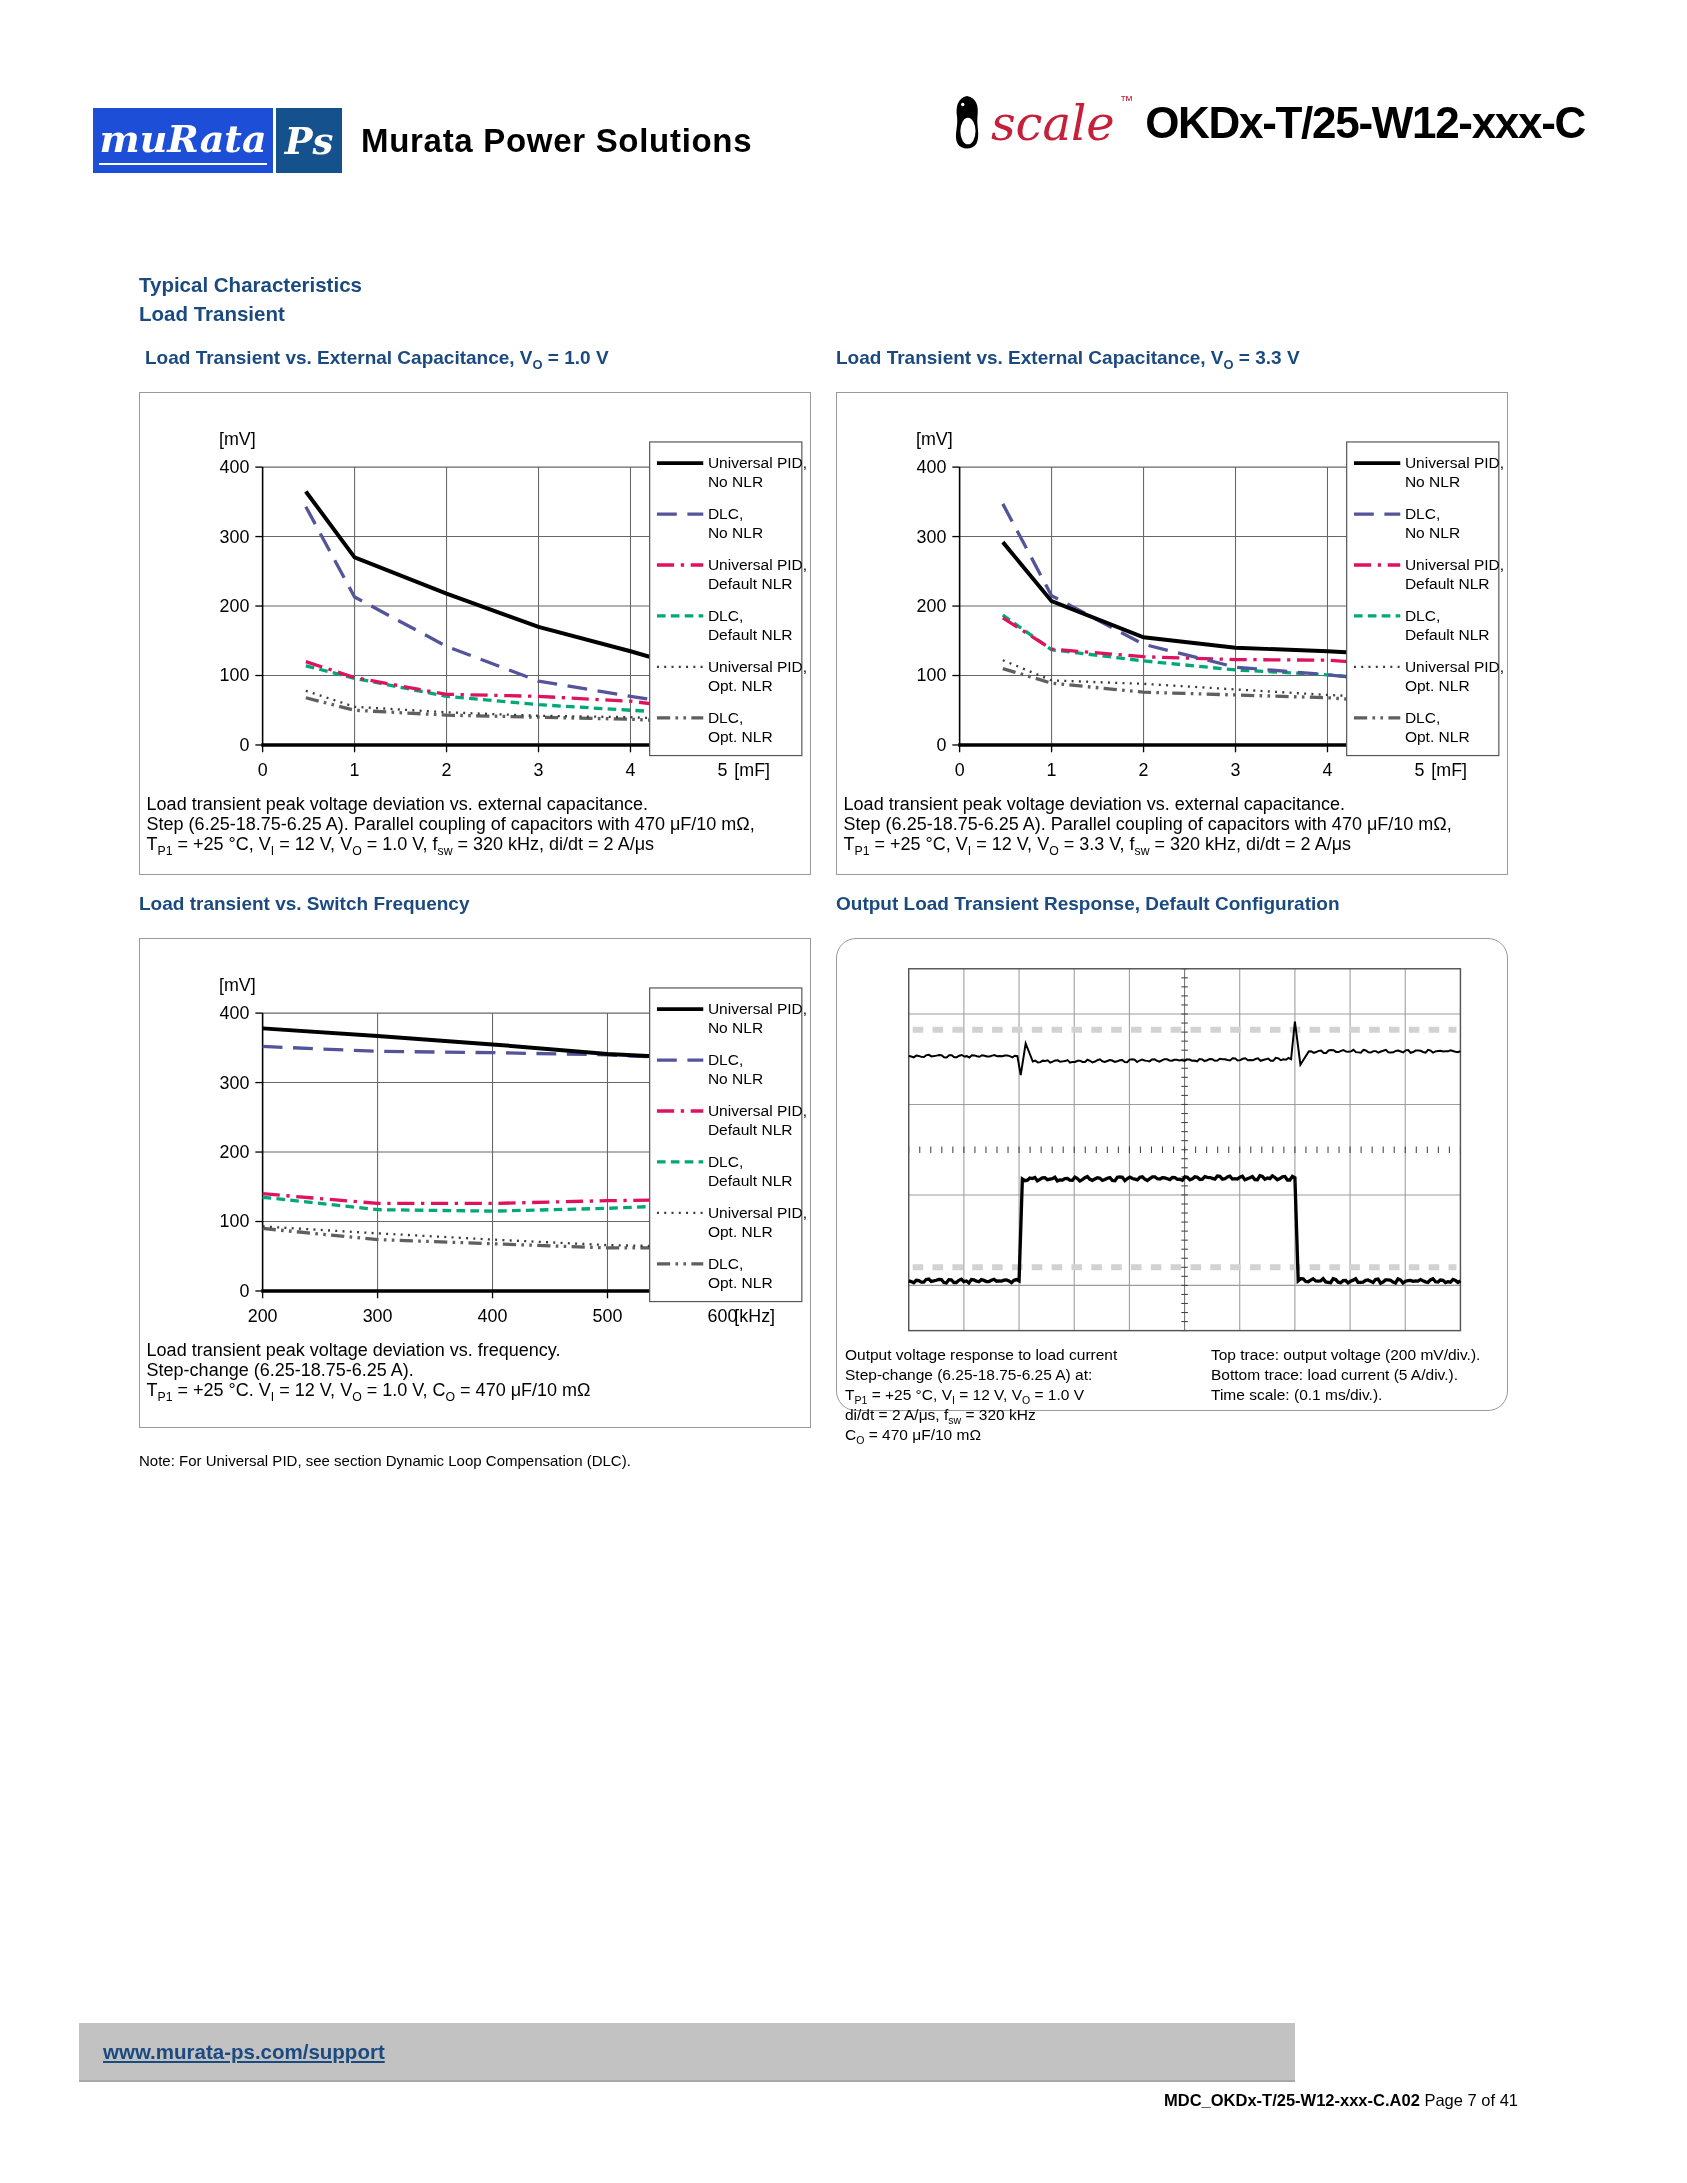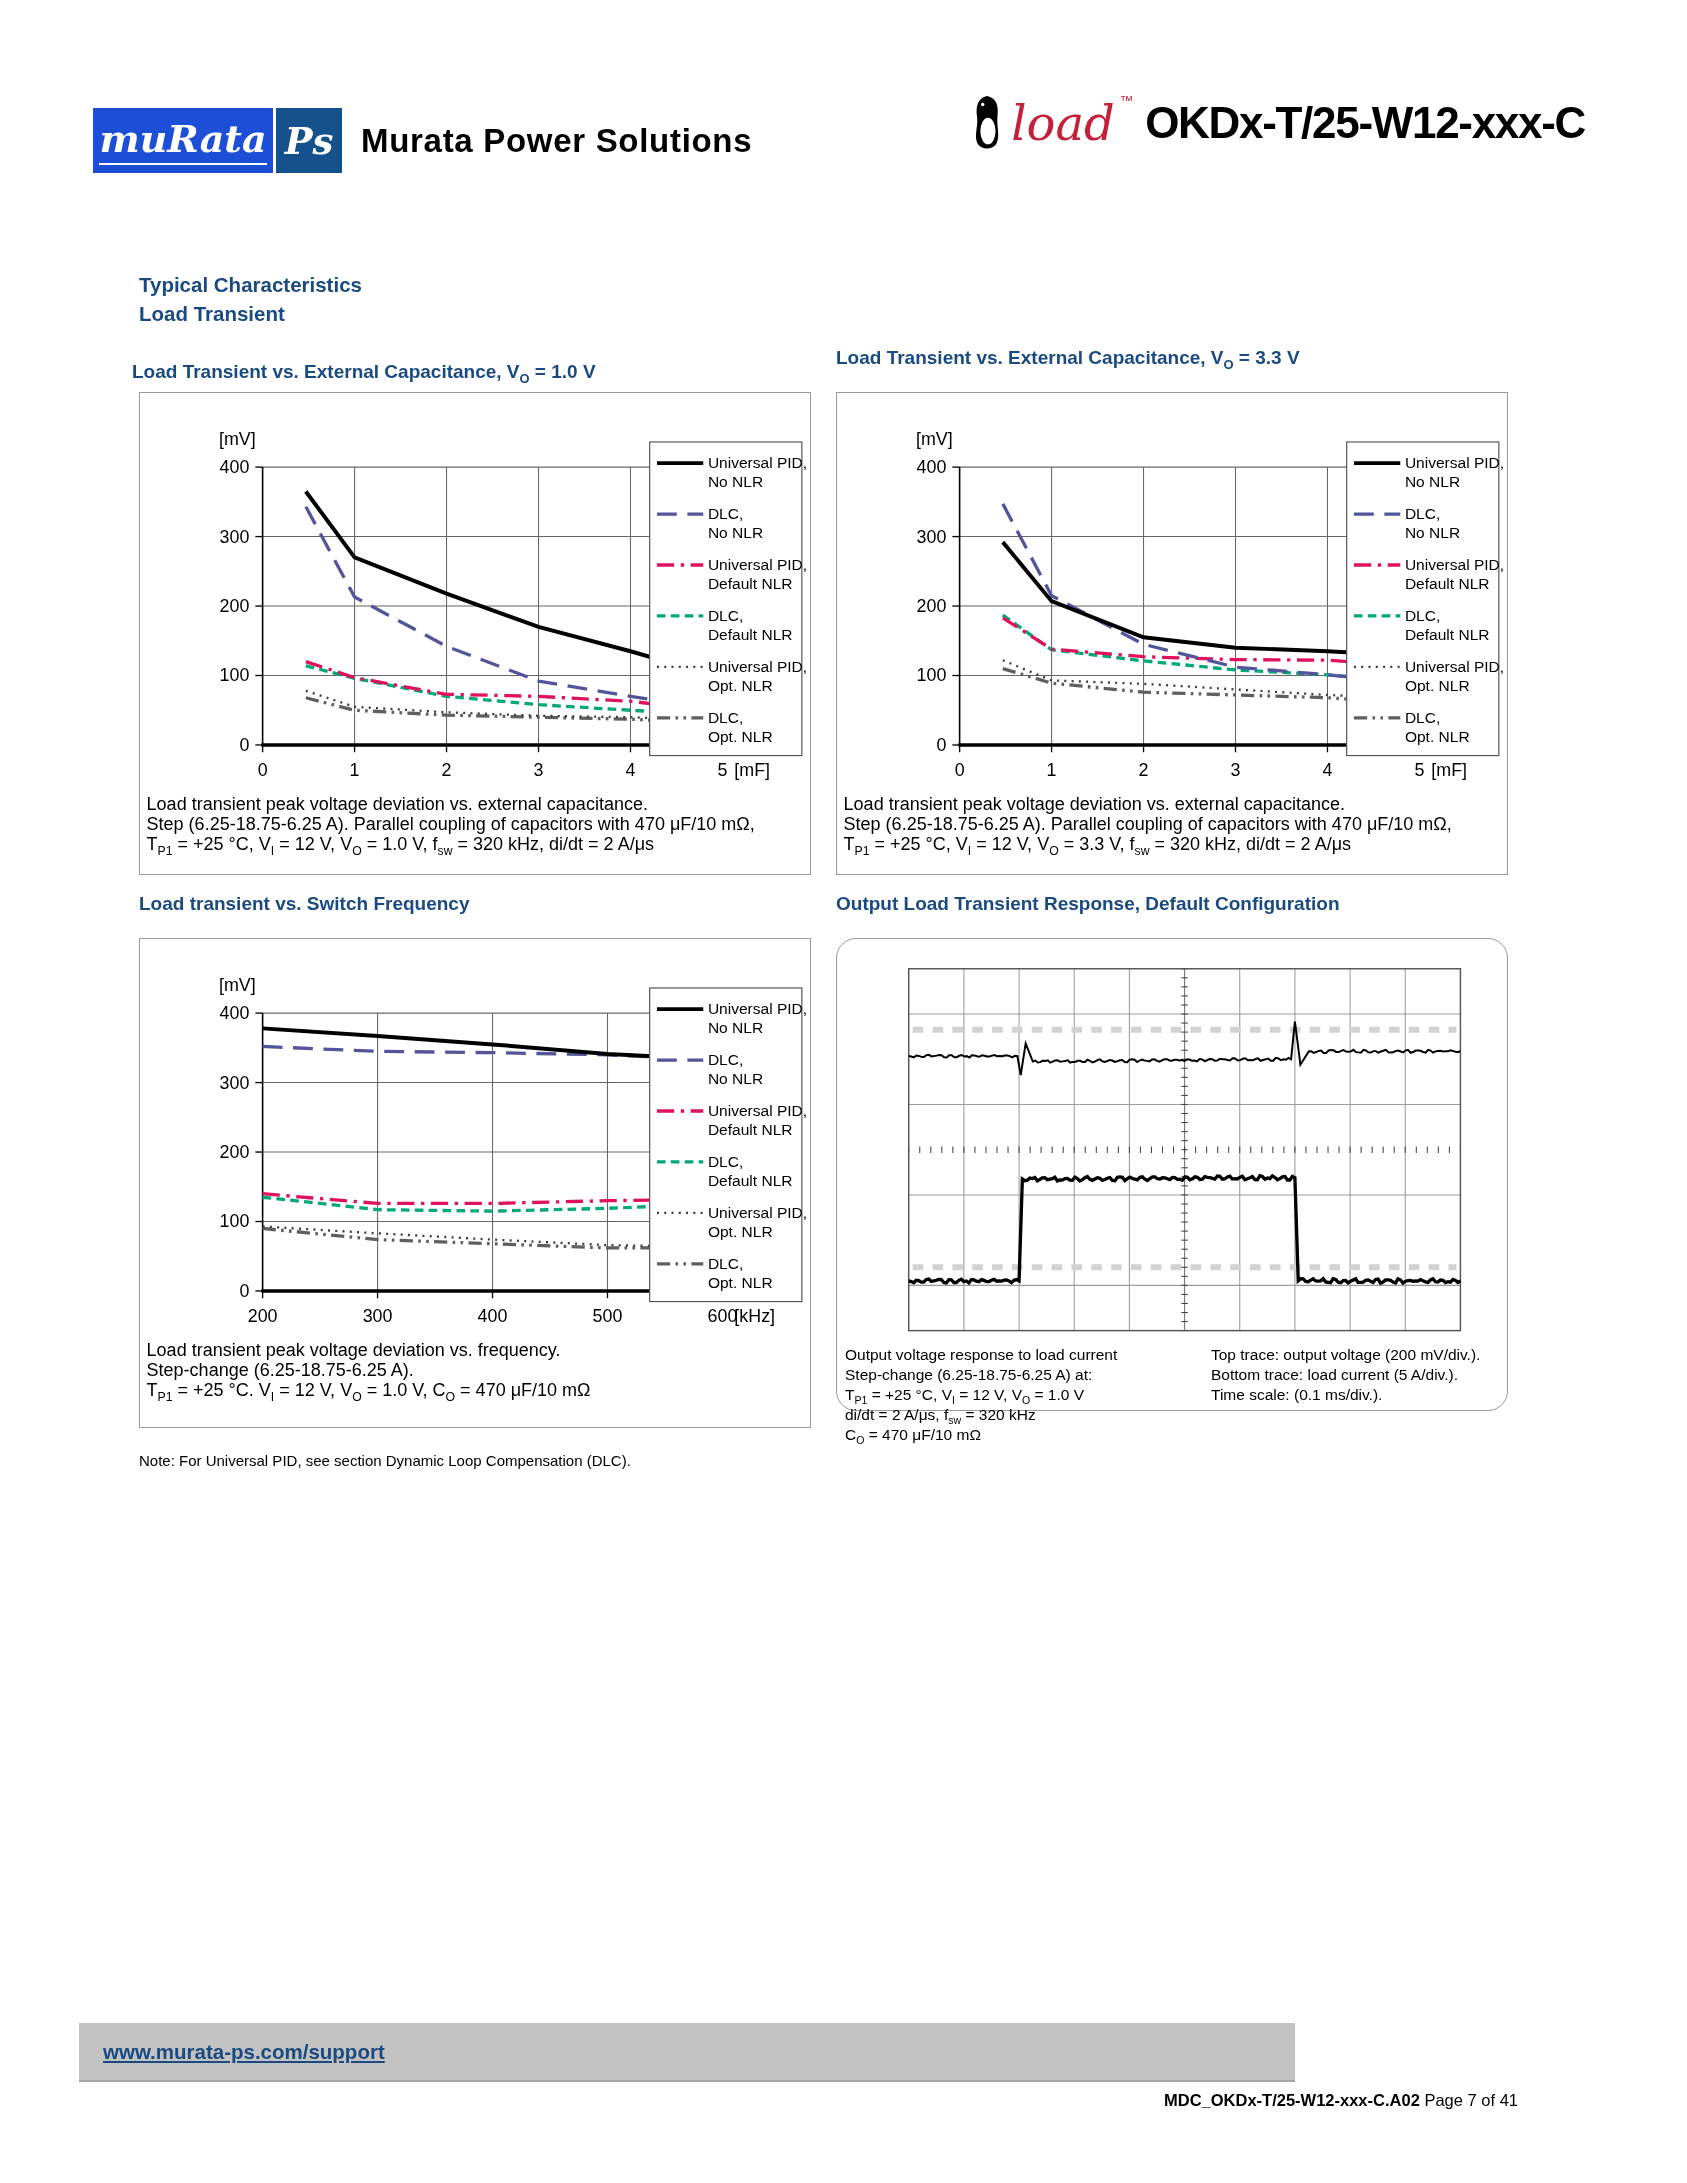--- a/index.html
+++ b/index.html
@@ -47,31 +47,31 @@
   </div>
   <div class="company">Murata Power Solutions</div>
 
   <div class="header-right">
     <div class="okami-row">
       <svg width="38" height="57" viewBox="0 0 40 60">
         <path d="M20 2 C10 4 8 14 9.5 24 C11 34 6 44 10 52 C14 59 26 59 30 52 C34 44 30 34 31 24 C32.5 12 30 4 20 2 Z" fill="#000"></path>
         <ellipse cx="21" cy="39" rx="8" ry="14" fill="#fff"></ellipse>
         <circle cx="15.5" cy="11" r="1.8" fill="#fff"></circle>
       </svg>
-      <span class="okami-word">load</span>
+      <span class="okami-word">scale</span>
       <span class="okami-tm">™</span>
       <span class="product">OKDx-T/25-W12-xxx-C</span>
     </div>
   </div>
 </div>
 
 <div class="section-title">Typical Characteristics</div>
 <div class="section-subtitle">Load Transient</div>
 
-<h3 class="chart-title" style="left:132px;top:347px;margin-top:14px;">Load Transient vs. External Capacitance, V<sub>O</sub> = 1.0 V</h3>
+<h3 class="chart-title" style="left:145px;top:347px;">Load Transient vs. External Capacitance, V<sub>O</sub> = 1.0 V</h3>
 <h3 class="chart-title" style="left:836px;top:347px;">Load Transient vs. External Capacitance, V<sub>O</sub> = 3.3 V</h3>
 <h3 class="chart-title" style="left:139px;top:893px;">Load transient vs. Switch Frequency</h3>
 <h3 class="chart-title" style="left:836px;top:893px;">Output Load Transient Response, Default Configuration</h3>
 
 <div class="chart-box" id="chart0" style="left:139px;top:392px;width:670px;height:481px;">
     <svg viewBox="0 0 1012 727" width="670" height="481">
       <g>
         <line x1="324" y1="112" x2="324" y2="532" stroke="#666" stroke-width="1.6"></line>
         <line x1="463" y1="112" x2="463" y2="532" stroke="#666" stroke-width="1.6"></line>
         <line x1="602" y1="112" x2="602" y2="532" stroke="#666" stroke-width="1.6"></line>

